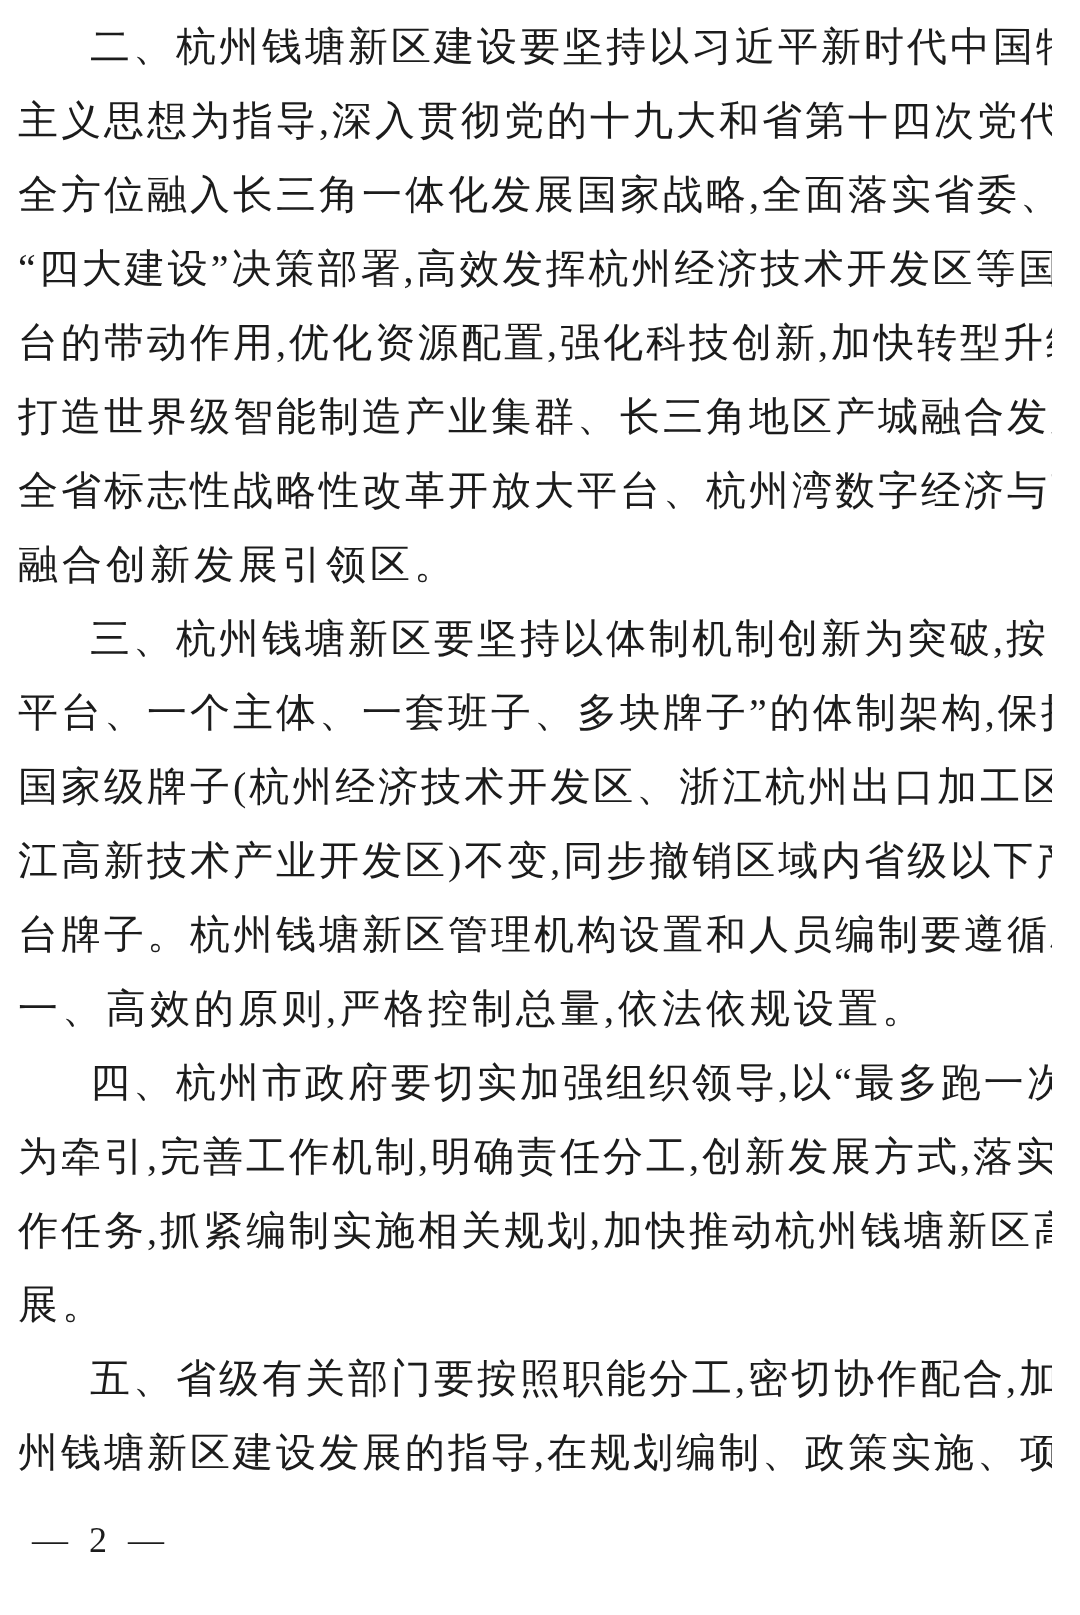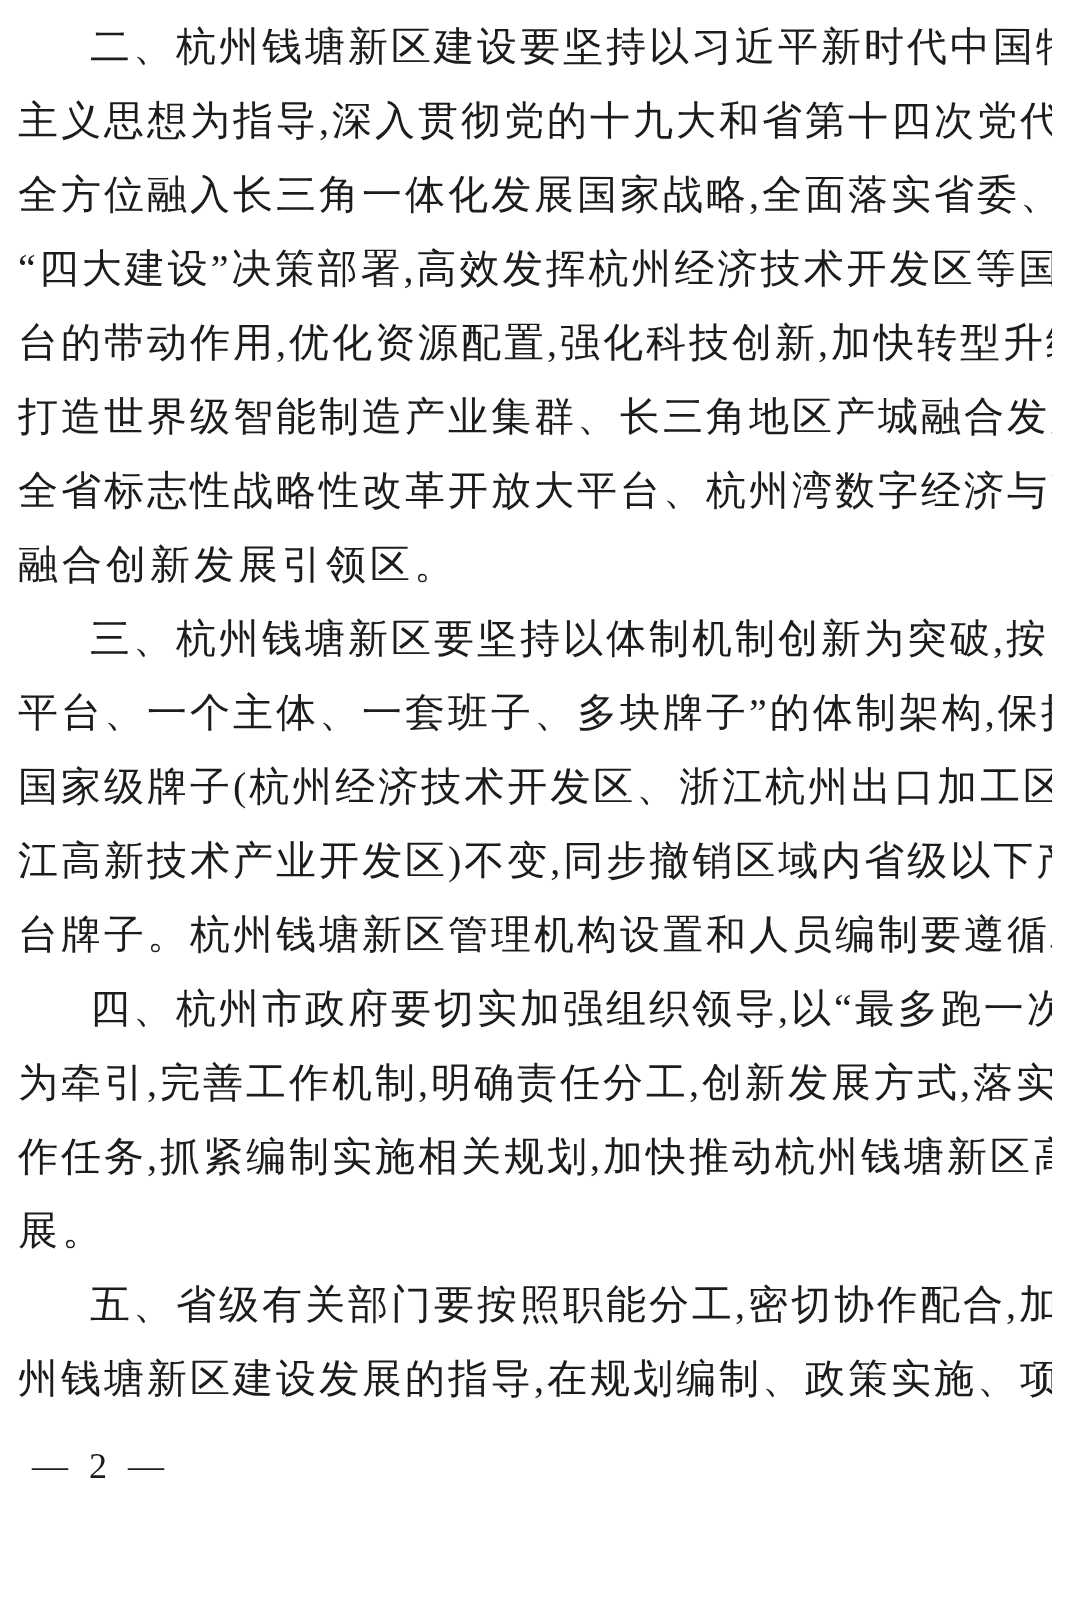--- a/index.html
+++ b/index.html
@@ -70,20 +70,21 @@
     <div class="line">全省标志性战略性改革开放大平台、杭州湾数字经济与高端制造</div>
     <div class="line last">融合创新发展引领区。</div>
   </section>
 
   <section class="para">
     <div class="line first">三、杭州钱塘新区要坚持以体制机制创新为突破,按照“一个</div>
     <div class="line">平台、一个主体、一套班子、多块牌子”的体制架构,保持原有 3 个</div>
     <div class="line">国家级牌子(杭州经济技术开发区、浙江杭州出口加工区、萧山临</div>
     <div class="line">江高新技术产业开发区)不变,同步撤销区域内省级以下产业平</div>
     <div class="line">台牌子。杭州钱塘新区管理机构设置和人员编制要遵循精简、统</div>
+    <div class="line last">一、高效的原则,严格控制总量,依法依规设置。</div>
   </section>
 
   <section class="para">
     <div class="line first">四、杭州市政府要切实加强组织领导,以“最多跑一次”改革</div>
     <div class="line">为牵引,完善工作机制,明确责任分工,创新发展方式,落实重点工</div>
     <div class="line">作任务,抓紧编制实施相关规划,加快推动杭州钱塘新区高质量发</div>
     <div class="line last">展。</div>
   </section>
 
   <section class="para">

